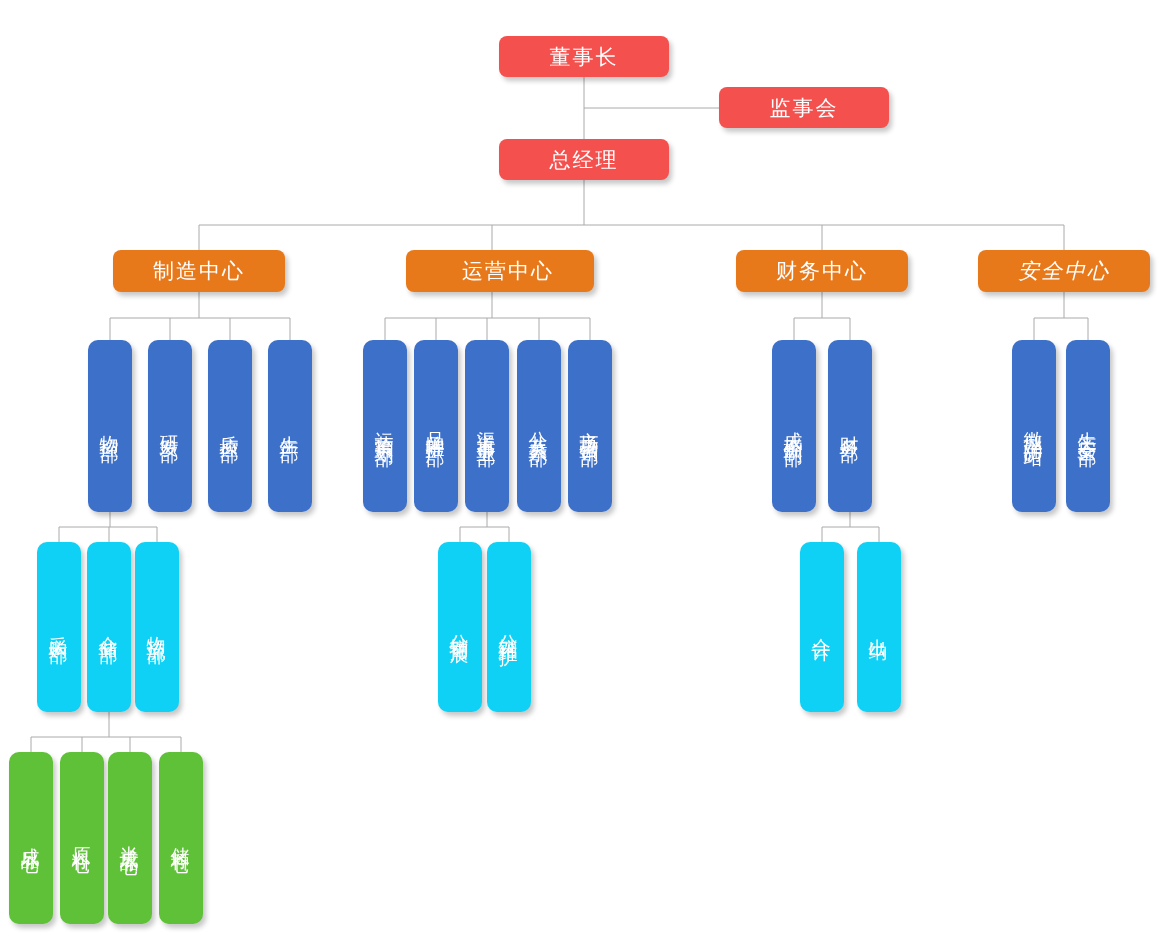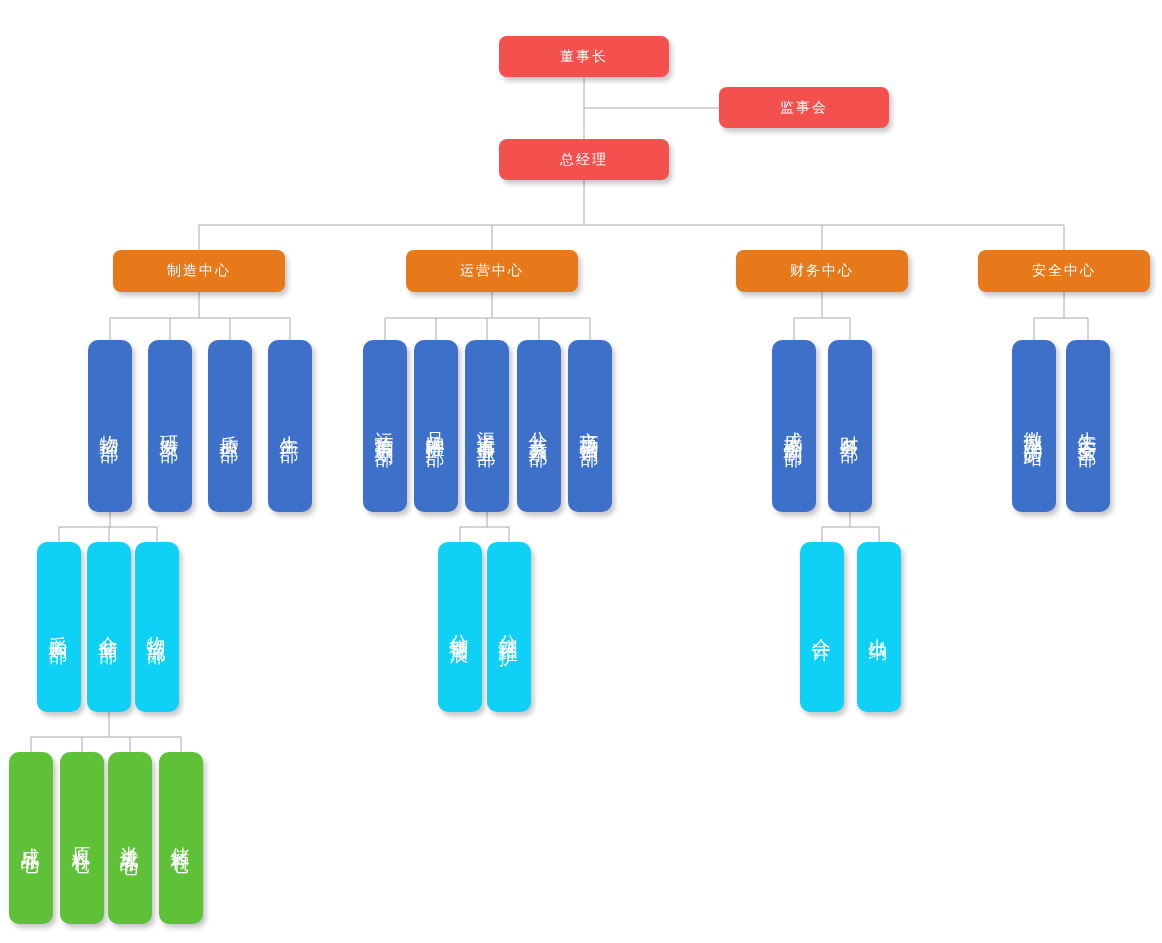--- a/index.html
+++ b/index.html
@@ -1,20 +1,20 @@
 <!DOCTYPE html>
 <html><head>
 <meta charset="utf-8">
 <style>
   html,body{margin:0;padding:0;background:#ffffff;font-family:"DejaVu Sans","Liberation Sans",sans-serif;}
   #canvas{position:relative;width:1162px;height:943px;background:#ffffff;overflow:hidden;}
   #connectors{position:absolute;left:0;top:0;width:1162px;height:943px;}
   .node{position:absolute;color:#ffffff;box-shadow:3px 4px 5px rgba(0,0,0,0.22);}
   .h{width:170px;height:41px;border-radius:8px;display:flex;align-items:center;justify-content:center;
-     font-size:14px;letter-spacing:2px;white-space:nowrap;}
+     font-size:21px;letter-spacing:2px;white-space:nowrap;}
   .v{width:44px;height:172px;border-radius:10px;writing-mode:vertical-rl;text-orientation:upright;
      text-align:center;line-height:44px;font-size:19px;letter-spacing:4px;}
   .red{background:#f4504e;}
   .orange{background:#e8791b;width:172px;height:42px;}
   .blue{background:#3c70c9;}
   .cyan{background:#0fd1f5;height:170px;}
   .green{background:#5ec138;}
 </style>
 </head>
 <body>
@@ -34,23 +34,23 @@
       M487 512 V527 M460 527 H509 M460 527 V542 M509 527 V542
       M850 512 V527 M822 527 H879 M822 527 V542 M879 527 V542
       M109 712 V737 M31 737 H181 M31 737 V752 M82 737 V752 M130 737 V752 M181 737 V752"></path>
   </svg>
 
   <div class="node h red" style="left:499px;top:36px;">董事长</div>
   <div class="node h red" style="left:719px;top:87px;text-align:center;">监事会</div>
   <div class="node h orange" style="left:113px;top:250px;">制造中心</div>
 
   <div class="node h red" style="left:499px;top:139px;">总经理</div>
-  <div class="node h orange" style="left:406px;top:250px;">运营中心</div>
+  <div class="node h orange" style="left:406px;top:250px;padding-left:16px;">运营中心</div>
   <div class="node h orange" style="left:736px;top:250px;text-align:center;">财务中心</div>
-  <div class="node h orange" style="left:978px;top:250px;">安全中心</div>
+  <div class="node h orange" style="left:978px;top:250px;font-style:italic;">安全中心</div>
 
   <div class="node v blue" style="left:88px;top:340px;">物控部</div>
   <div class="node v blue" style="left:148px;top:340px;">研发部</div>
   <div class="node v blue" style="left:208px;top:340px;">质控部</div>
   <div class="node v blue" style="left:268px;top:340px;">生产部</div>
   <div class="node v blue" style="left:363px;top:340px;">运营策划部</div>
   <div class="node v blue" style="left:414px;top:340px;">品牌推广部</div>
   <div class="node v blue" style="left:465px;top:340px;">渠道事业部</div>
   <div class="node v blue" style="left:517px;top:340px;">公共关系部</div>
   <div class="node v blue" style="left:568px;top:340px;">市场营销部</div>

